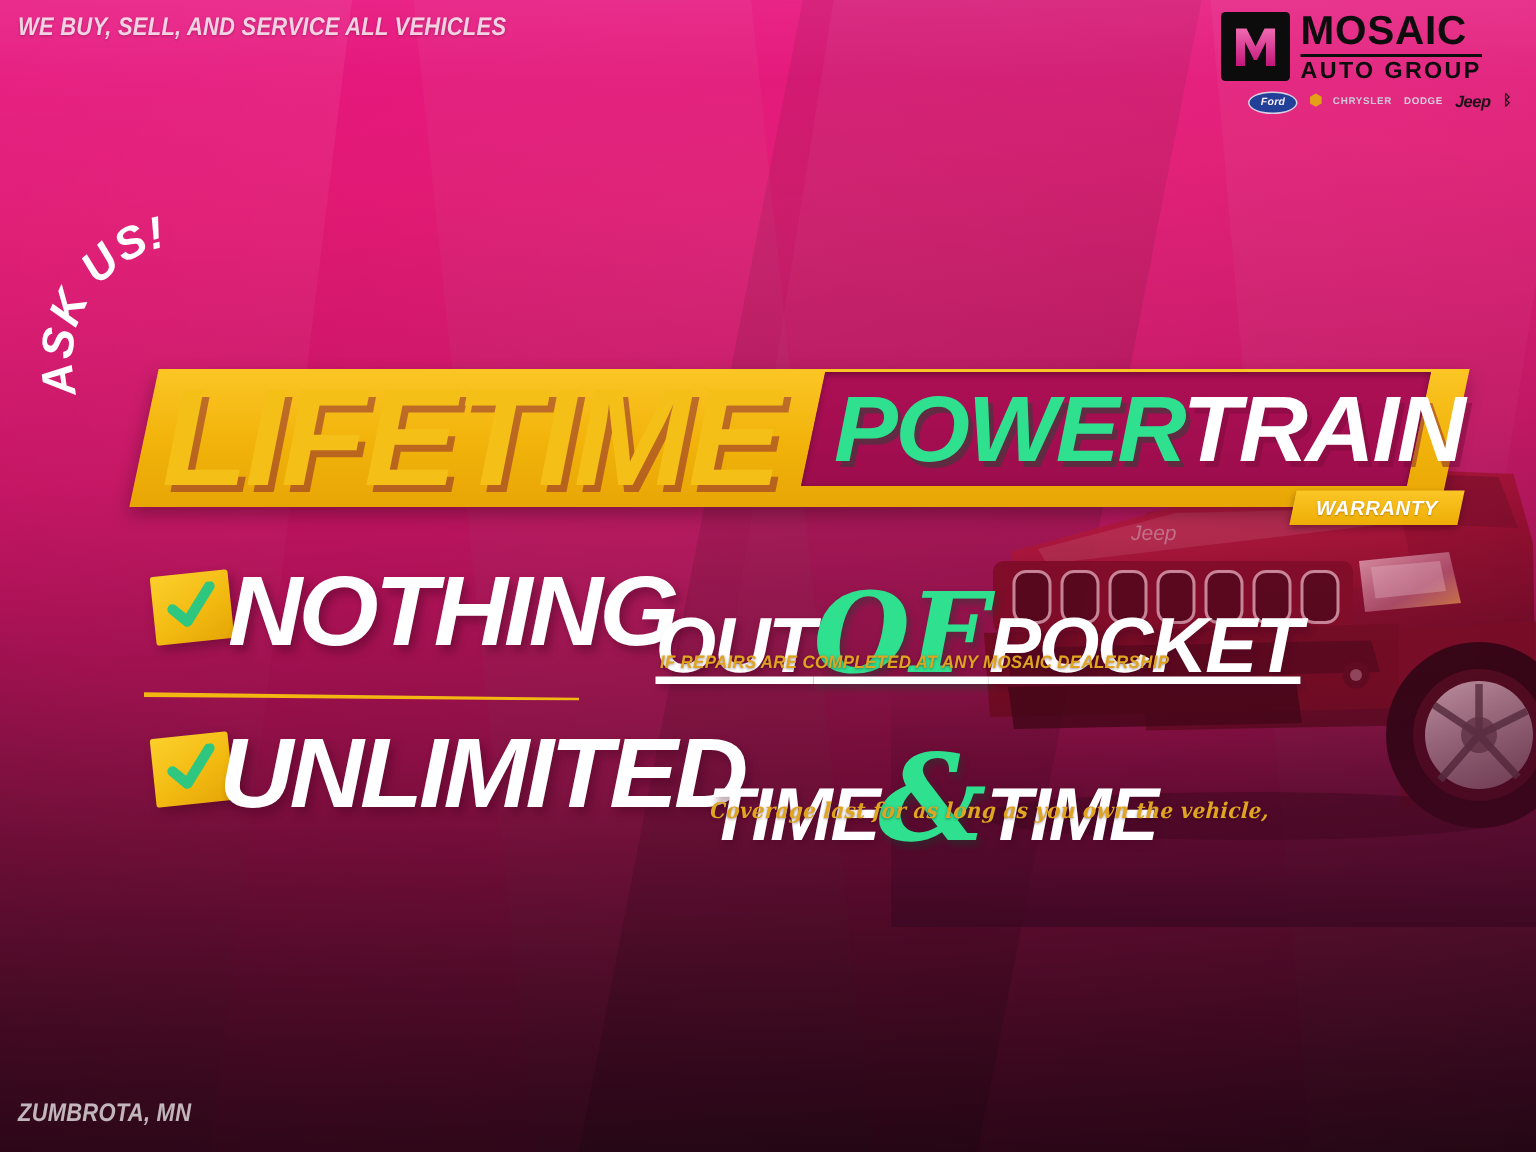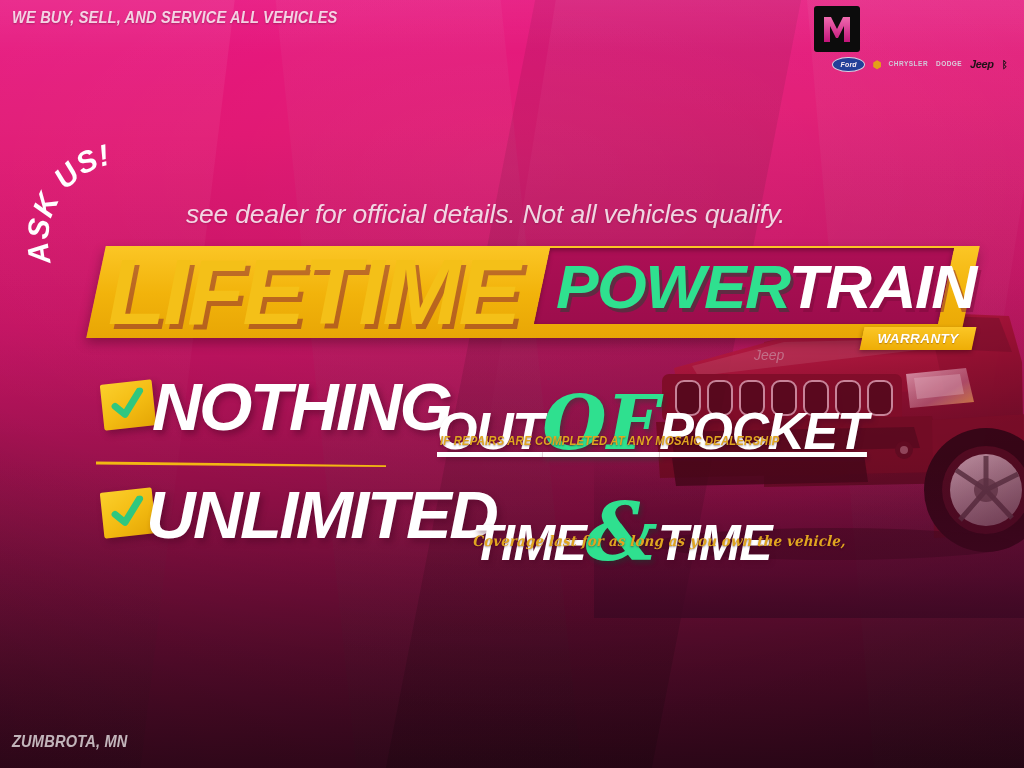--- a/index.html
+++ b/index.html
@@ -484,20 +484,25 @@
         <svg width="34" height="34" viewBox="0 0 34 34" xmlns="http://www.w3.org/2000/svg">
           <defs>
             <linearGradient id="mG" x1="0" y1="0" x2="0" y2="1">
               <stop offset="0%" stop-color="#f06bb0"></stop>
               <stop offset="100%" stop-color="#c3147a"></stop>
             </linearGradient>
           </defs>
           <path d="M4,30 L4,5 L11,5 L17,17 L23,5 L30,5 L30,30 L24,30 L24,14 L18,26 L16,26 L10,14 L10,30 Z" fill="url(#mG)"></path>
         </svg>
       </div>
+      <div class="logo-words">
+        <span class="logo-mosaic">MOSAIC</span>
+        <div class="logo-rule"></div>
+        <span class="logo-auto">AUTO GROUP</span>
+      </div>
     </div>
     <div class="brand-strip">
       <span class="brand-chip bc-ford">Ford</span>
       <span class="brand-chip bc-chevy">⬢</span>
       <span class="brand-chip bc-chrysler">CHRYSLER</span>
       <span class="brand-chip bc-dodge">DODGE</span>
       <span class="brand-chip bc-jeep">Jeep</span>
       <span class="brand-chip bc-ram">ᛒ</span>
     </div>
   </div>
@@ -506,21 +511,20 @@
     <svg viewBox="0 0 160 110" xmlns="http://www.w3.org/2000/svg">
       <defs>
         <path id="arcPath" d="M 6,104 A 78,78 0 0 1 122,10"></path>
       </defs>
       <text>
         <textPath href="#arcPath" startOffset="4%" id="askUsPath">ASK US!</textPath>
       </text>
     </svg>
   </div>
 
-  <div class="disclaimer">see dealer for official details. Not all vehicles qualify.</div>
 
   <div class="hero-row">
     <div class="gold-banner"></div>
   </div>
   <div class="gold-inner"></div>
 
   <div class="lifetime">LIFETIME</div>
 
   <div class="powertrain">
     <span class="pt-power">POWER</span><span class="pt-train">TRAIN</span>

